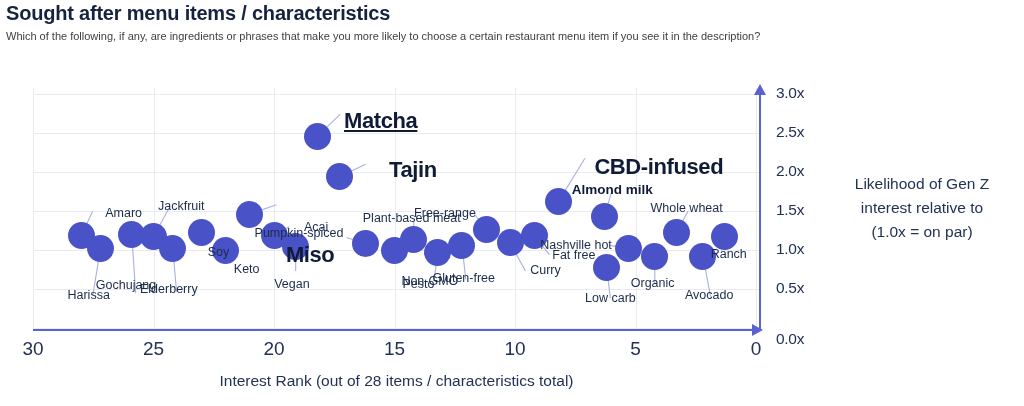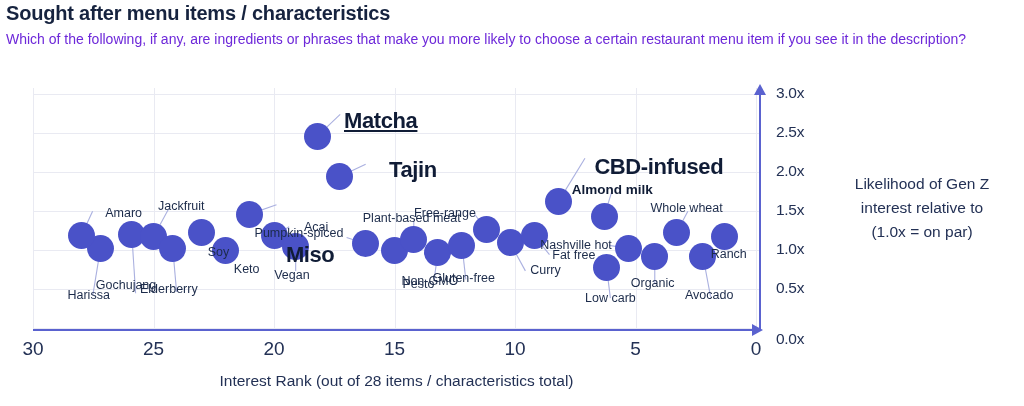--- a/index.html
+++ b/index.html
@@ -11,21 +11,21 @@
     overflow:hidden;
     position:relative;
   }
   #page-title{
     position:absolute;left:6px;top:2px;
     font-size:20px;font-weight:bold;color:#16233f;
     letter-spacing:-0.2px;
   }
   #subtitle{
     position:absolute;left:6px;top:29px;width:1000px;
-    font-size:14px;color:#6d28d9;line-height:1.45;font-weight:400;
+    font-size:11px;color:#404040;line-height:1.45;font-weight:400;
   }
   #plot{
     position:absolute;left:33px;top:88px;
     width:727px;height:240px;
   }
   .gridline-h{position:absolute;left:0;width:727px;height:1px;background:#e9eaf2;}
   .gridline-v{position:absolute;top:0;height:240px;width:1px;background:#e9eaf2;}
   #yaxis-line{
     position:absolute;left:759px;top:92px;width:2px;height:239px;background:#5a62cf;
   }
@@ -180,21 +180,21 @@
 <div id="labels-container">
     <div class="pt-label" style="top: 288.44px; left: 67.48px;">Harissa</div>
     <div class="pt-label" style="top: 205.96px; left: 105.2px;">Amaro</div>
     <div class="pt-label" style="top: 278.4px; left: 95.81px;">Gochujang</div>
     <div class="pt-label" style="top: 198.74px; left: 138px; margin-left: 20px;">Jackfruit</div>
     <div class="pt-label" style="top: 282.44px; left: 140px;">Elderberry</div>
     <div class="pt-label" style="top: 244.84px; left: 207.7px;">Soy</div>
     <div class="pt-label" style="top: 262px; left: 233.8px;">Keto</div>
     <div class="pt-label big" style="top: 198.12px; left: 285.9px; margin-top: 44px;">Miso</div>
     <div class="pt-label" style="top: 219.96px; left: 290px; margin-left: 14px;">Acai</div>
-    <div class="pt-label" style="top: 268px; left: 274.19px;">Vegan</div>
+    <div class="pt-label" style="top: 277px; left: 274.19px;">Vegan</div>
     <div class="pt-label big" style="top: 108.12px; left: 344px; text-decoration: underline;">Matcha</div>
     <div class="pt-label big" style="top: 156.68px; left: 389.07px;">Tajin</div>
     <div class="pt-label" style="top: 225.76px; left: 254.58px;">Pumpkin-spiced</div>
     <div class="pt-label" style="top: 264px; left: 402.5px; margin-top: 13px;">Pesto</div>
     <div class="pt-label" style="top: 211.08px; left: 362.78px;">Plant-based meat</div>
     <div class="pt-label" style="top: 274.34px; left: 401.38px;">Non-GMO</div>
     <div class="pt-label" style="top: 271.32px; left: 432.48px;">Gluten-free</div>
     <div class="pt-label" style="top: 205.72px; left: 414.08px;">Free-range</div>
     <div class="pt-label" style="top: 262.98px; left: 530.18px;">Curry</div>
     <div class="pt-label" style="top: 247.96px; left: 552.28px;">Fat free</div>

